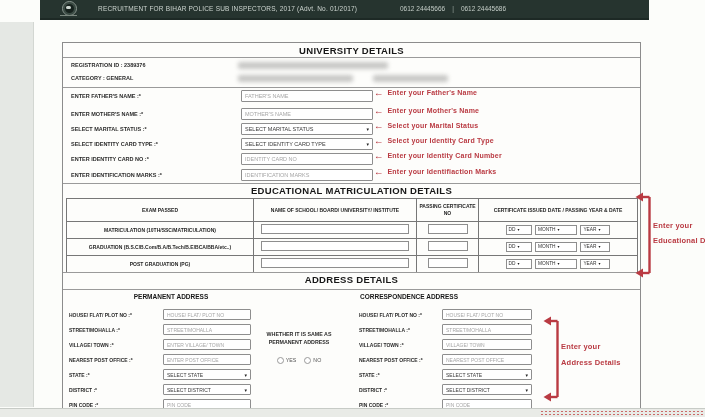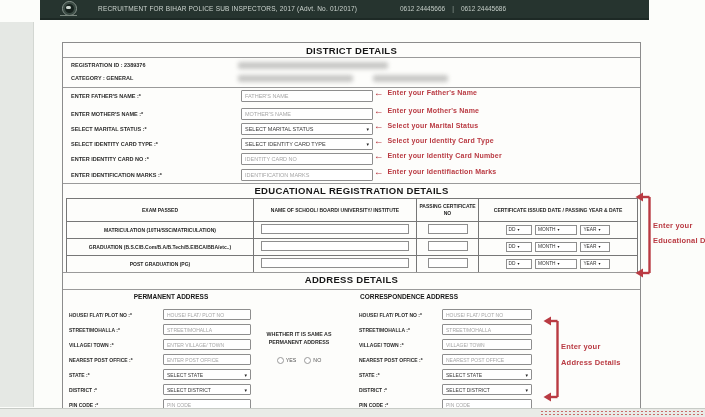--- a/index.html
+++ b/index.html
@@ -68,21 +68,21 @@
     <div class="topbar-title">RECRUITMENT FOR BIHAR POLICE SUB INSPECTORS, 2017 (Advt. No. 01/2017)</div>
     <div class="phones">
       <span>0612 24445666</span>
       <span class="phone-sep">|</span>
       <span>0612 24445686</span>
     </div>
   </div>
 
   <div class="formbox">
 
-    <div class="sec-title" style="top:2px;">DISTRICT DETAILS</div>
+    <div class="sec-title" style="top:2px;">UNIVERSITY DETAILS</div>
     <div class="hr" style="top:14px;"></div>
 
     <div class="lbl" style="left:8px;top:19px;">REGISTRATION ID : 2389376</div>
     <div class="blob" style="left:175px;top:19px;width:150px;"></div>
     <div class="lbl" style="left:8px;top:32px;">CATEGORY : GENERAL</div>
     <div class="blob" style="left:175px;top:32px;width:115px;"></div>
     <div class="blob" style="left:310px;top:32px;width:75px;"></div>
     <div class="hr" style="top:44px;"></div>
 
     <div class="lbl" style="left:8px;top:50px;">ENTER FATHER'S NAME :*</div>
@@ -104,21 +104,21 @@
     </div>
 
     <div class="lbl" style="left:8px;top:113px;">ENTER IDENTITY CARD NO :*</div>
     <input class="inp" style="left: 178px; top: 110px; width: 132px;" placeholder="IDENTITY CARD NO">
 
     <div class="lbl" style="left:8px;top:129px;">ENTER IDENTIFICATION MARKS :*</div>
     <input class="inp" style="left: 178px; top: 126px; width: 132px;" placeholder="IDENTIFICATION MARKS">
 
     <div class="hr" style="top:140px;"></div>
 
-    <div class="sec-title" style="top:142px;">EDUCATIONAL REGISTRATION DETAILS</div>
+    <div class="sec-title" style="top:142px;">EDUCATIONAL MATRICULATION DETAILS</div>
 
     <table class="edu">
       <colgroup>
           <col style="width:187px">
           <col style="width:163px">
           <col style="width:62px">
           <col style="width:159px">
         </colgroup>
       <thead>
         <tr>

